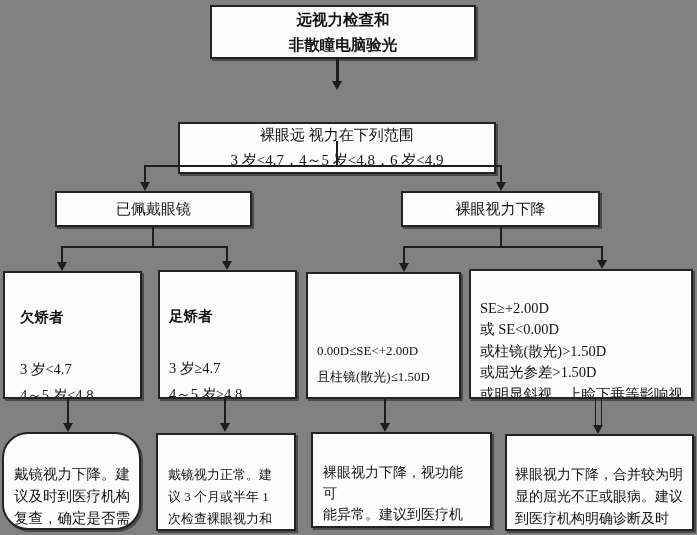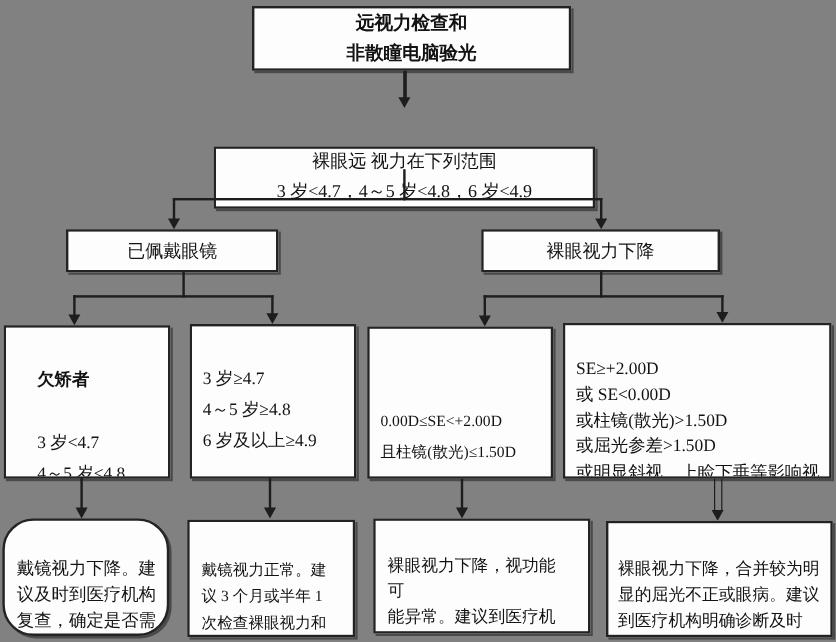--- a/index.html
+++ b/index.html
@@ -42,23 +42,23 @@
   .dbl {
     position: absolute; box-sizing: border-box;
     width: 7px; background: transparent;
     border-left: 1.5px solid #1d1d1d;
     border-right: 1.5px solid #1d1d1d;
   }
 
   
   #n-exam   { left:210px; top:5px;   width:266px; height:54px;  font-size:15.5px; line-height:25px;font-weight:bold; }
   #n-range  { left:178px; top:90px;  width:318px; height:52px;  font-size:15px;   line-height:25px;margin-top:32px; }
-  #n-with   { left:55px;  top:191px; width:177px; height:36px;  font-size:15px; }
+  #n-with   { left:55px;  top:191px; width:197px; height:36px;  font-size:15px; }
   #n-without{ left:401px; top:191px; width:199px; height:36px;  font-size:15px; }
-  #n-under  { left:3px;   top:271px; width:139px; height:128px; font-size:14.5px; line-height:26px; padding:5px 6px 0 26px; }
+  #n-under  { left:3px;   top:271px; width:139px; height:128px; font-size:14.5px; line-height:26px; padding:5px 6px 0 15px; }
   #n-full   { left:158px; top:270px; width:139px; height:129px; font-size:14.5px; line-height:26px; padding:5px 6px 0 9px; }
   #n-mild   { left:306px; top:272px; width:155px; height:127px; font-size:13px; line-height:26px; padding:38px 6px 0 9px; }
   #n-severe { left:469px; top:269px; width:224px; height:130px; font-size:14.5px; line-height:21.5px; padding:5px 5px 0 9px; }
   #n-out1   { left:2px;   top:432px; width:139px; height:98px;  font-size:14.5px; line-height:22px; padding:7px 8px 0 10px;border-radius:26px; }
   #n-out2   { left:156px; top:433px; width:140px; height:98px;  font-size:13px; line-height:22px; padding:7px 8px 0 10px; }
   #n-out3   { left:311px; top:432px; width:181px; height:96px;  font-size:14px;   line-height:21px; padding:7px 20px 0 10px; }
   #n-out4   { left:505px; top:434px; width:189px; height:97px;  font-size:14px;   line-height:22px; padding:6px 6px 0 8px; }
 </style>
 </head>
 <body>
@@ -114,20 +114,21 @@
     <div class="ah" style="left:597px;top:260px"></div>
   </div>
 
   <div class="box" id="n-under">
     <span class="box-title">欠矫者</span>
     <span>3 岁&lt;4.7
 4～5 岁&lt;4.8
 6 岁及以上&lt;4.9</span>
   </div>
   <div class="box" id="n-full">
+    <span class="box-title">足矫者</span>
     <span>3 岁≥4.7
 4～5 岁≥4.8
 6 岁及以上≥4.9</span>
   </div>
   <div class="box" id="n-mild">
     <span>0.00D≤SE&lt;+2.00D
 且柱镜(散光)≤1.50D</span>
   </div>
   <div class="box" id="n-severe">
     <span>SE≥+2.00D

